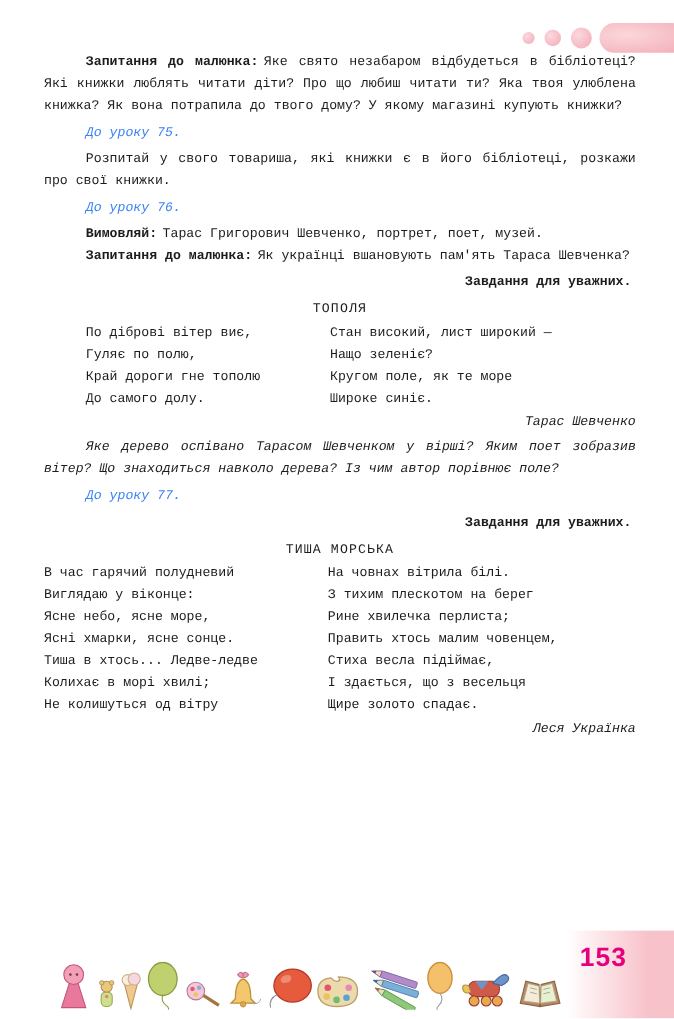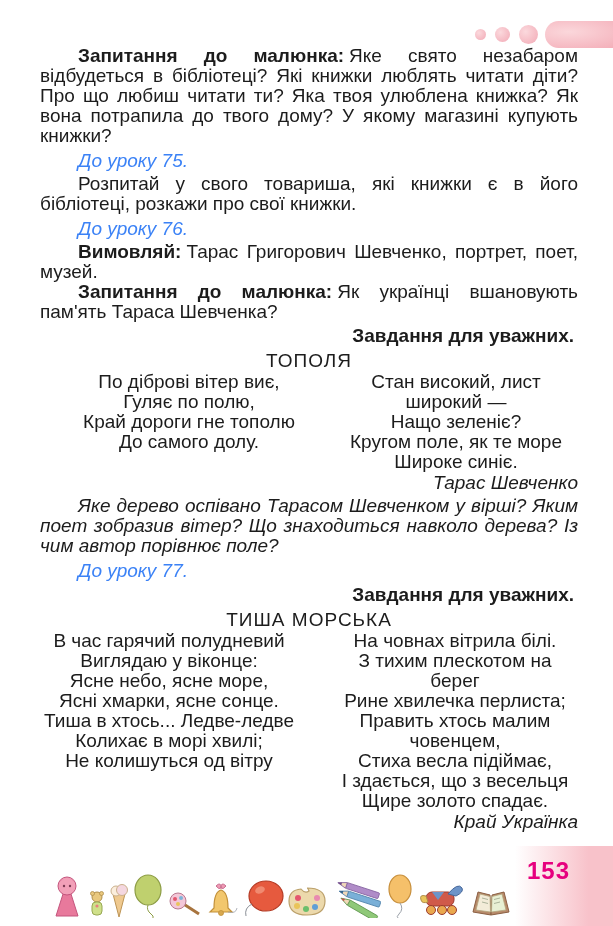--- a/index.html
+++ b/index.html
@@ -32,31 +32,31 @@
 
   
   .deco-corner {
     position:absolute; right:0; bottom:0; width:98px; height:80px;
     background: linear-gradient(to right, rgba(255,255,255,0) 0%, #f8c2ca 75%);
   }
 
   
   .content {
     position:absolute; left:40px; top:46px; width:538px;
-    font-size:19px; line-height:20px; text-align:justify;
+    font-size:12px; line-height:20px; text-align:justify;font-family:Liberation Mono, monospace;
   }
   .para { margin:0; text-indent:38px; }
   .lead { font-weight:bold; margin-right:5px; }
   .lesson-link {
     color:#3b82f6; font-style:italic; text-align:left;
     margin:5px 0 3px 0; text-indent:38px;
   }
   .task-line { font-weight:bold; text-indent:38px; text-align:right; margin:4px; }
   .poem-title { text-align:center; text-indent:0; margin:5px 0 1px 0; letter-spacing:1px; }
-  .poem { display:flex; text-align:center;gap:34px; }
+  .poem { display:flex; text-align:left; }
   .poem .col1 { width:222px; margin-left:38px; }
   .poem.wide .col1 { width:258px; margin-left:0; }
   .poem .col2 { flex:1; }
   .poem-author { text-align:right; font-style:italic; text-indent:0; margin:1px 0 3px 0; }
   .italic-para { font-style:italic; }
 
   
   .footer-icons {
     position:absolute; left:50px; bottom:8px; width:462px; height:56px;
     display:flex; justify-content:space-between; align-items:flex-end;
@@ -137,21 +137,21 @@
       <div class="col2">
           <div>На човнах вітрила білі.</div>
           <div>З тихим плескотом на берег</div>
           <div>Рине хвилечка перлиста;</div>
           <div>Править хтось малим човенцем,</div>
           <div>Стиха весла підіймає,</div>
           <div>І здається, що з весельця</div>
           <div>Щире золото спадає.</div>
         </div>
     </div>
-    <p class="poem-author">Край Українка</p>
+    <p class="poem-author">Леся Українка</p>
 
   </div>
 
   <div class="footer-icons">
     <span>
       <svg width="34" height="44" viewBox="0 0 34 44">
         <path d="M6 42 L13 20 H21 L28 42 Z" fill="#e8799c" stroke="#c4557d" stroke-width="1"></path>
         <circle cx="17" cy="12" r="9" fill="#f2a0b8" stroke="#c4557d" stroke-width="1"></circle>
         <path d="M8 10 Q17 -2 26 10 Q22 4 17 4 Q12 4 8 10Z" fill="#d8608a"></path>
         <circle cx="14" cy="12" r="1.2" fill="#7a3a52"></circle>

